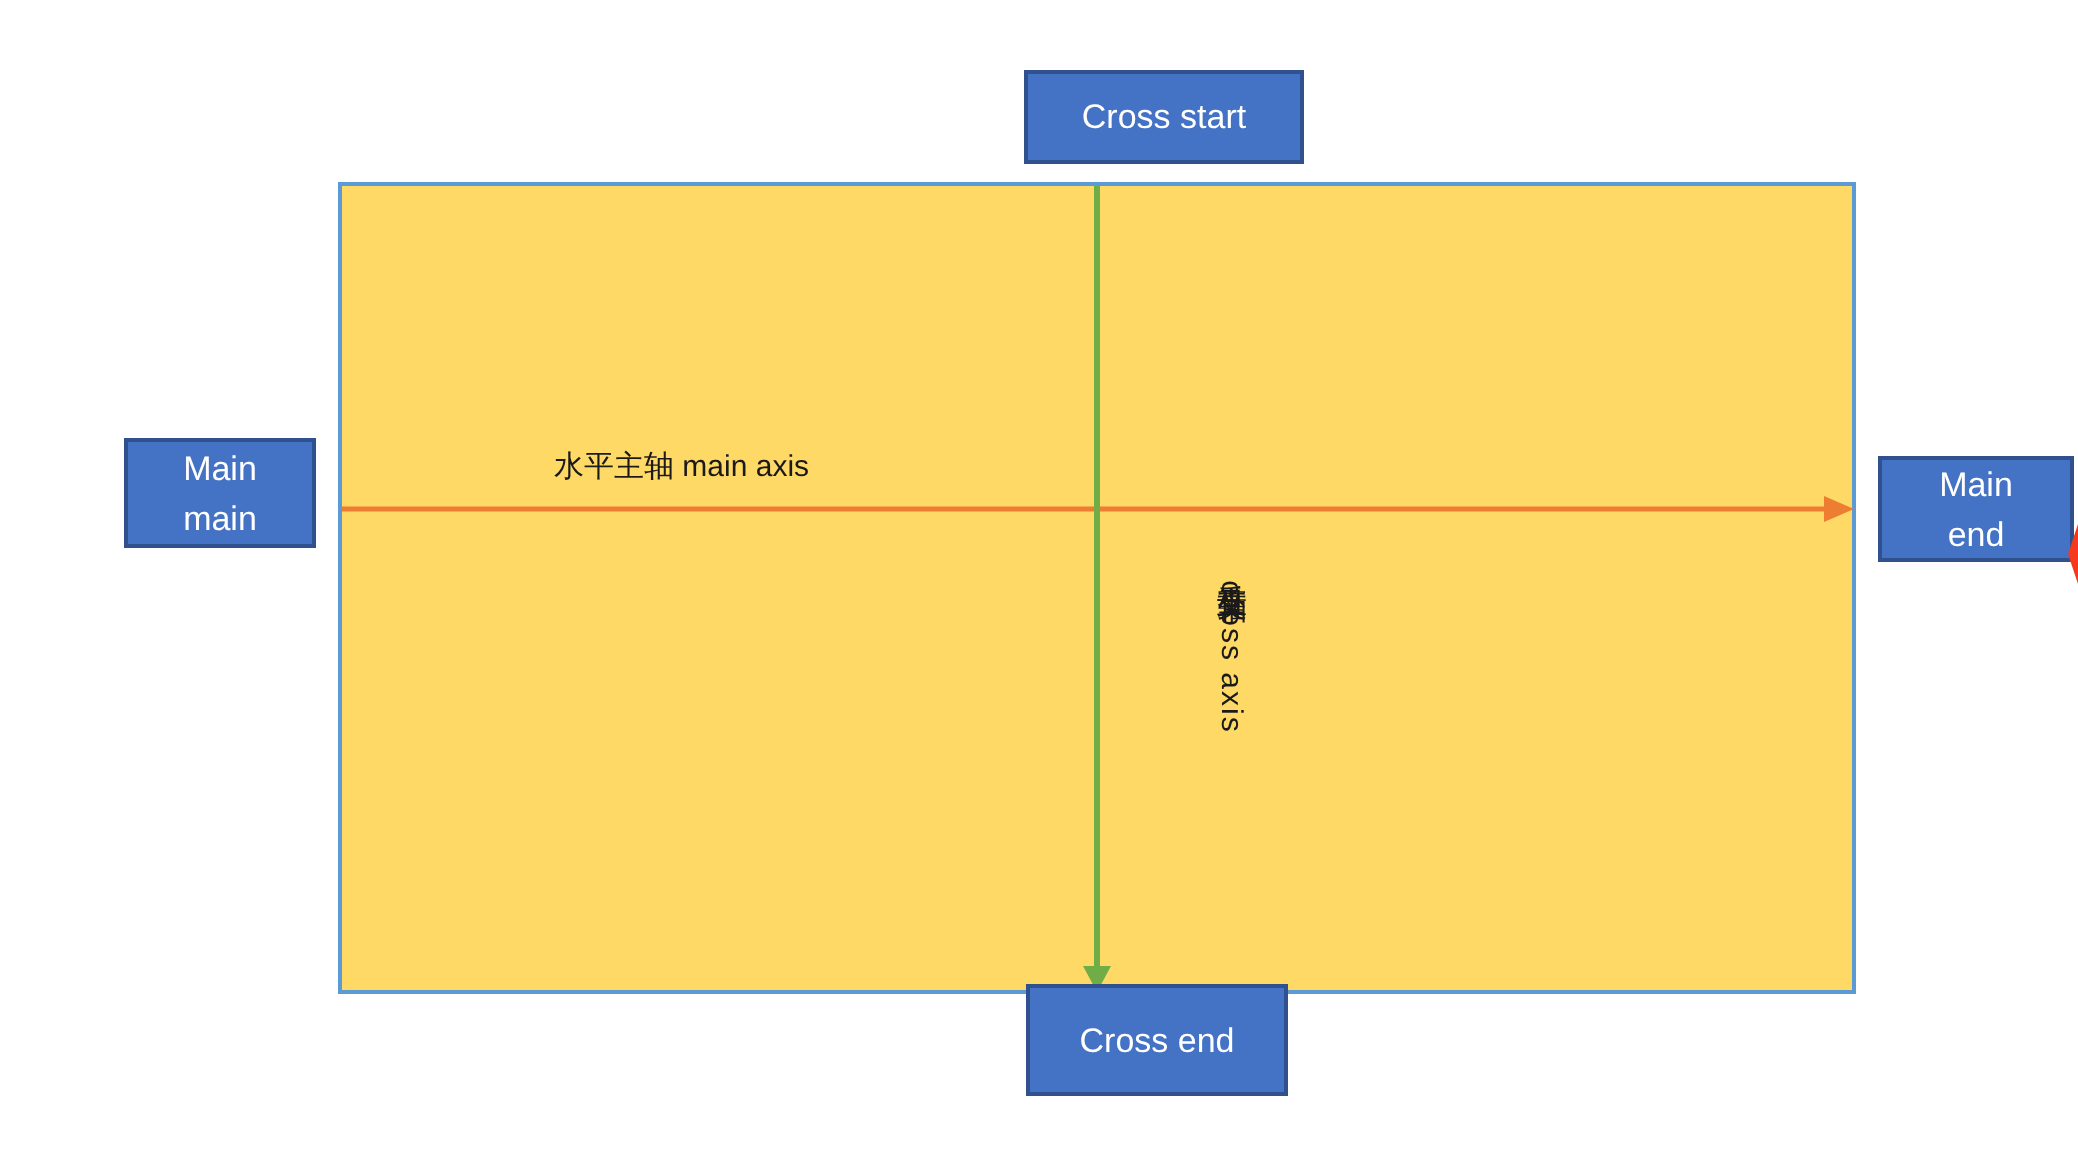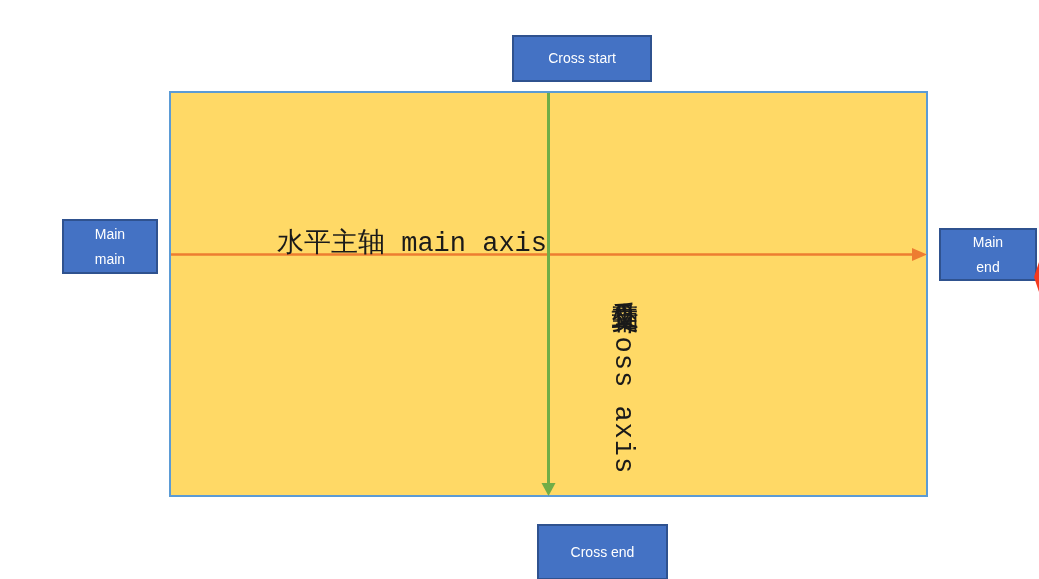--- a/index.html
+++ b/index.html
@@ -37,33 +37,32 @@
     position: absolute;
     box-sizing: border-box;
     background: var(--box-fill, #4472c4);
     border: 2px solid var(--box-border, #2f528f);
     color: var(--box-text, #ffffff);
     display: flex;
     flex-direction: column;
     align-items: center;
     justify-content: center;
     text-align: center;
-    font-size: 14px;
+    font-size: 17px;
     line-height: 25px;
   }
   .box-cross-start { left: 512px; top: 35px;  width: 140px; height: 47px; }
-  .box-cross-end   { left: 513px; top: 524px; width: 131px; height: 56px; margin-left: 24px; }
+  .box-cross-end   { left: 513px; top: 492px; width: 131px; height: 56px; }
   .box-main-start  { left: 62px;  top: 219px; width: 96px;  height: 55px; }
   .box-main-end    { left: 939px; top: 228px; width: 98px;  height: 53px; }
   .axis-label {
     position: absolute;
     color: var(--label-text, #1a1a1a);
-    font-size: 27px;
+    font-size: 15px;
     white-space: nowrap;
-    font-family: Liberation Mono, monospace;
   }
   .main-axis-label {
     left: 277px;
     top: 224px;
   }
   .cross-axis-label {
     left: 605px;
     top: 280px;
     writing-mode: vertical-rl;
     text-orientation: mixed;

